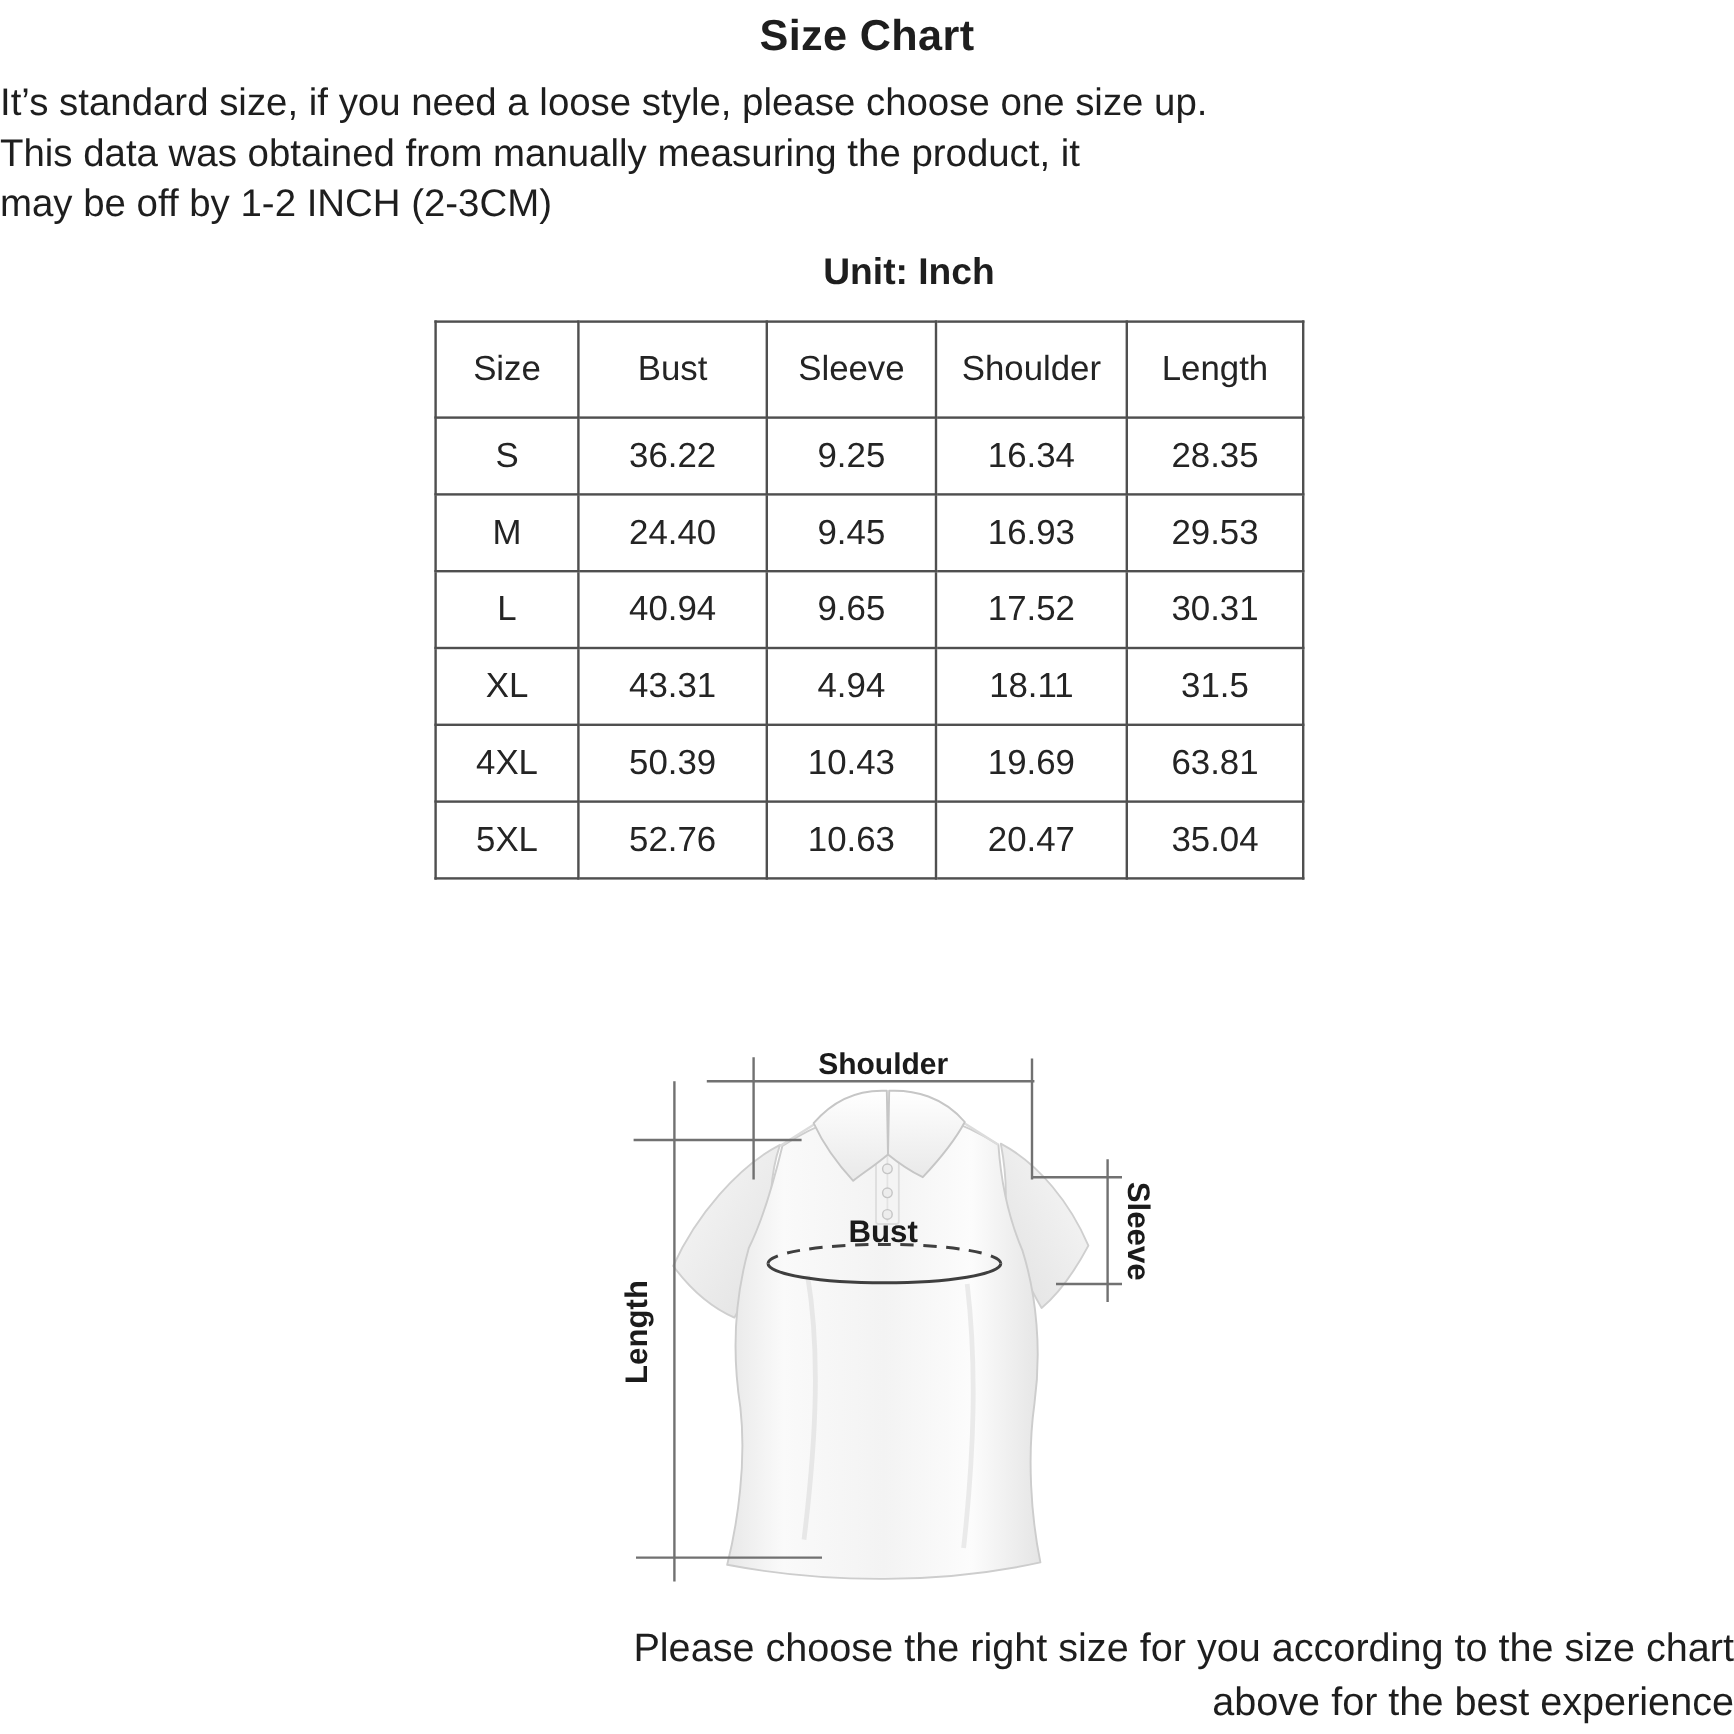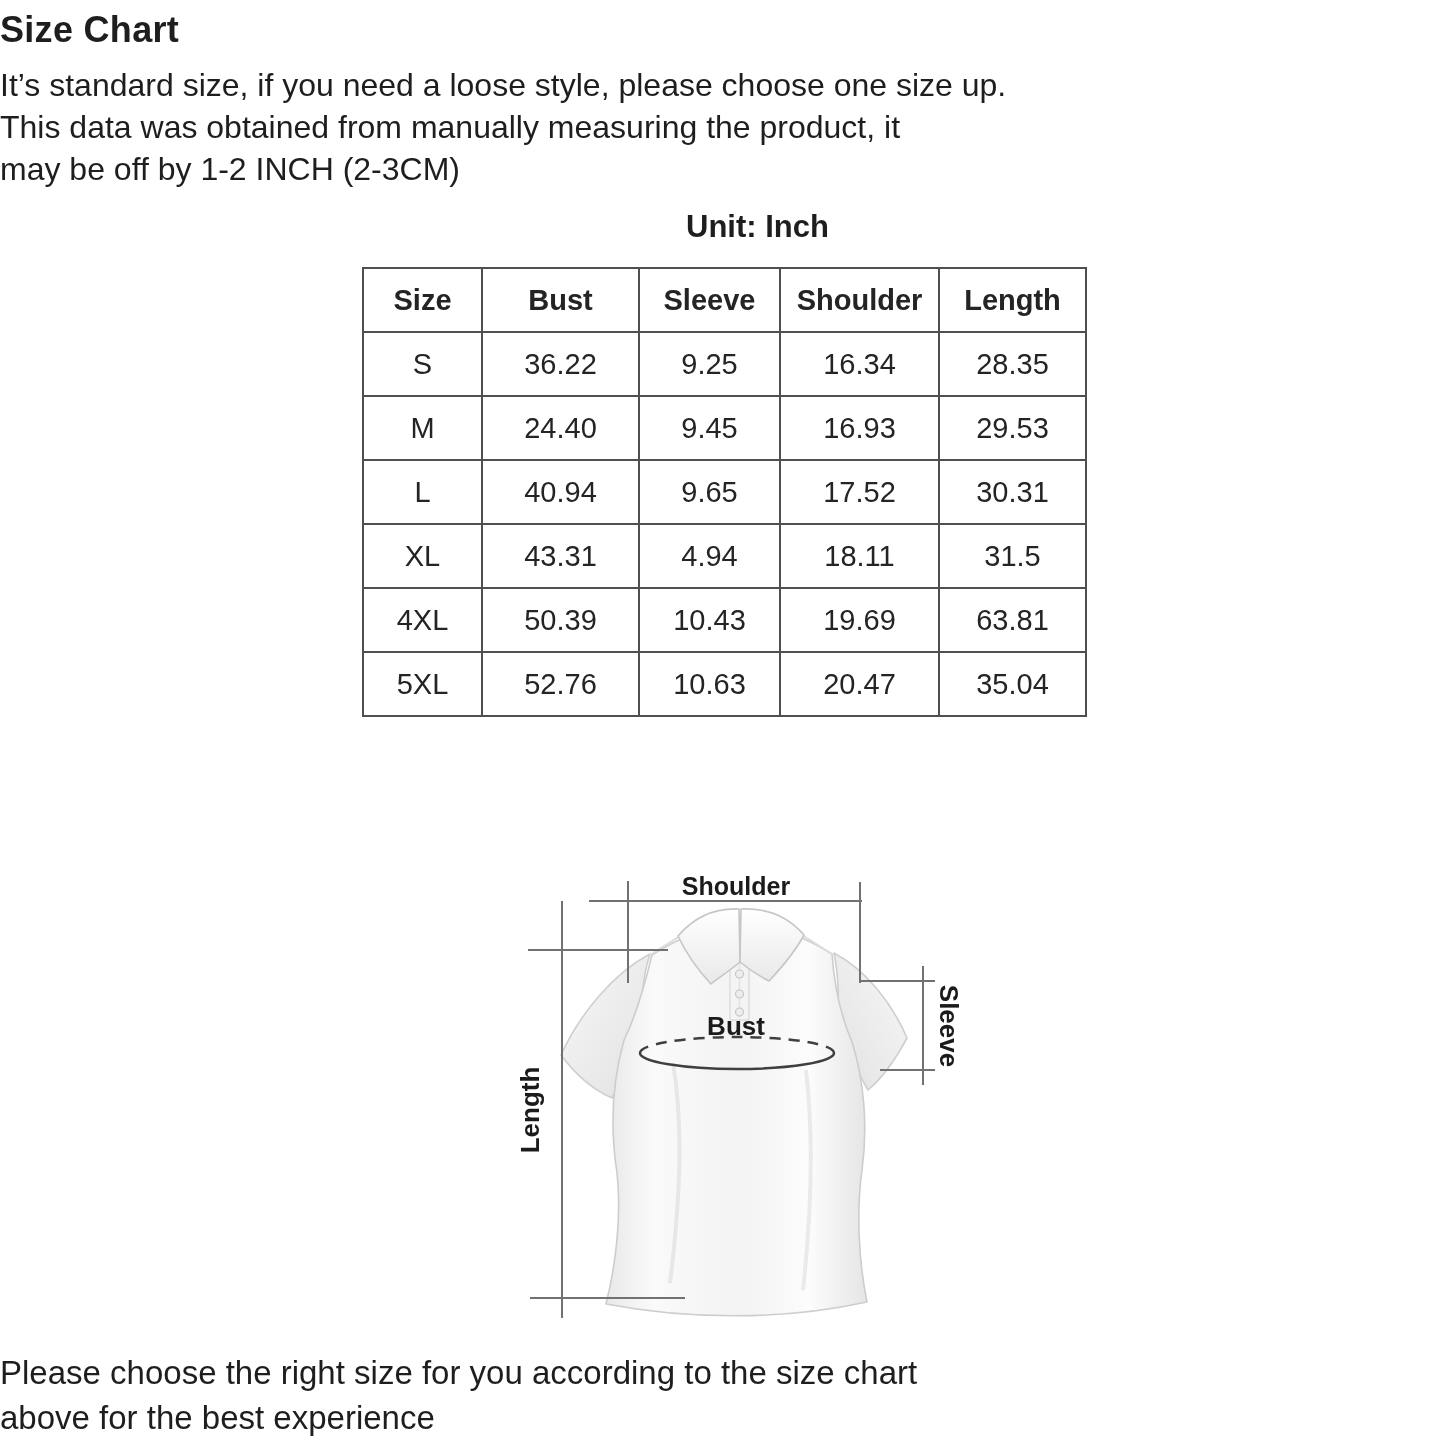--- a/index.html
+++ b/index.html
@@ -9,21 +9,21 @@
     width: 1445px;
     height: 1445px;
     background: #ffffff;
     font-family: "Liberation Sans", sans-serif;
     color: #1e1e1e;
     overflow: hidden;
   }
   .title {
     position: absolute;
     top: 9px; left: 0; width: 100%;
-    text-align: left;
+    text-align: center;
     font-size: 36px;
     font-weight: 700;
     letter-spacing: 0.3px;
   }
   .description {
     position: absolute;
     top: 64px; left: 0; width: 100%;
     text-align: left;
     font-size: 32px;
     line-height: 42px;
@@ -45,36 +45,36 @@
     table-layout: fixed;
     text-align: center;
     color: #242424;
     font-size: 29px;
   }
   table.size-table th, table.size-table td {
     border: 2px solid #4f4f4f;
     padding: 0;
     vertical-align: middle;
   }
-  table.size-table th { height: 64px; font-weight: 700; }
+  table.size-table th { height: 80px; font-weight: 400; }
   table.size-table td { height: 64px; font-weight: 400; }
   .diagram {
     position: absolute;
     left: 440px; top: 858px;
     width: 580px; height: 480px;
   }
   .diagram text {
     font-family: "Liberation Sans", sans-serif;
     font-weight: 700;
     fill: #1b1b1b;
   }
   .footer-note {
     position: absolute;
     top: 1350px; left: 0; width: 100%;
-    text-align: left;
+    text-align: right;
     font-size: 33px;
     line-height: 45px;
     font-weight: 400;
   }
 </style>
 </head>
 <body>
 
 <div class="page">
 

